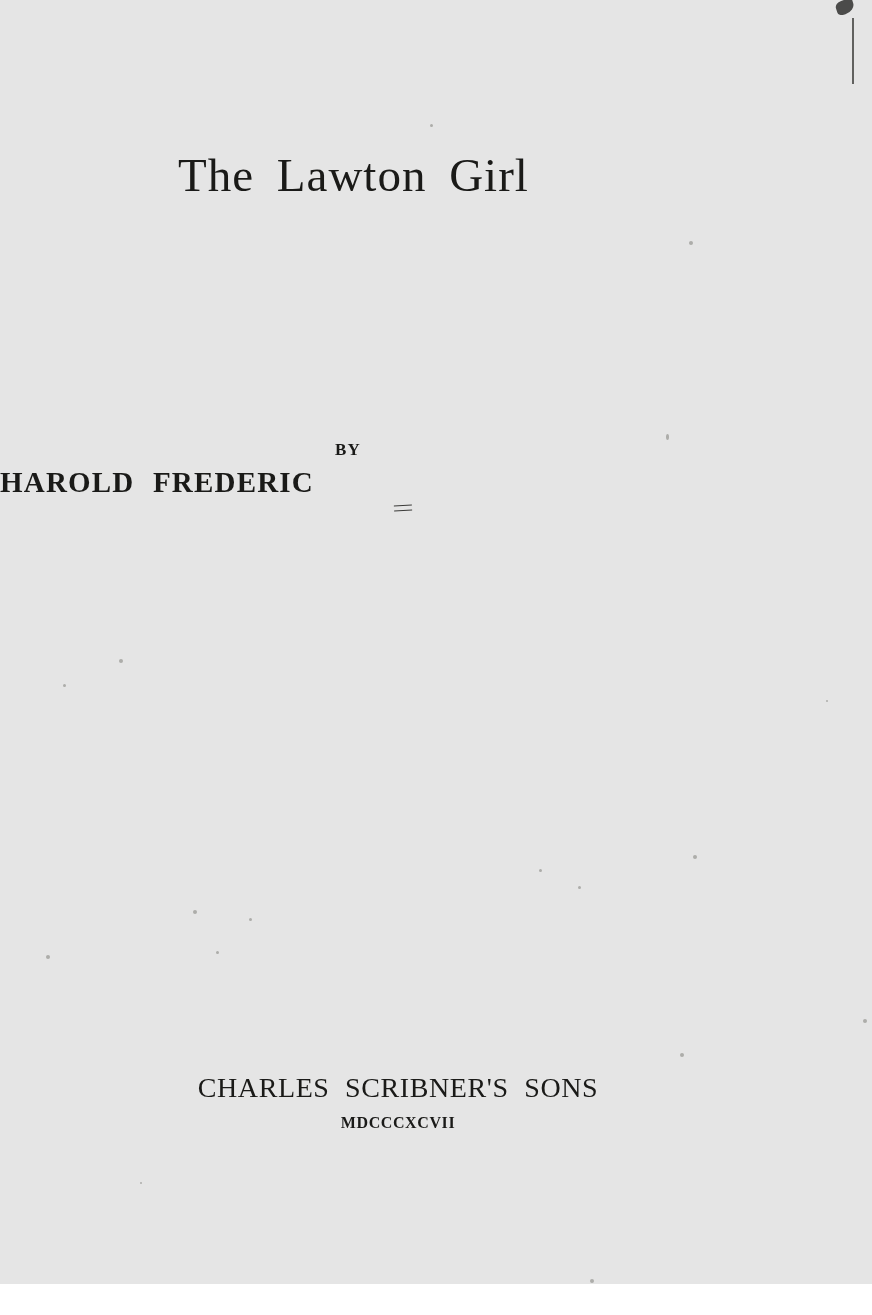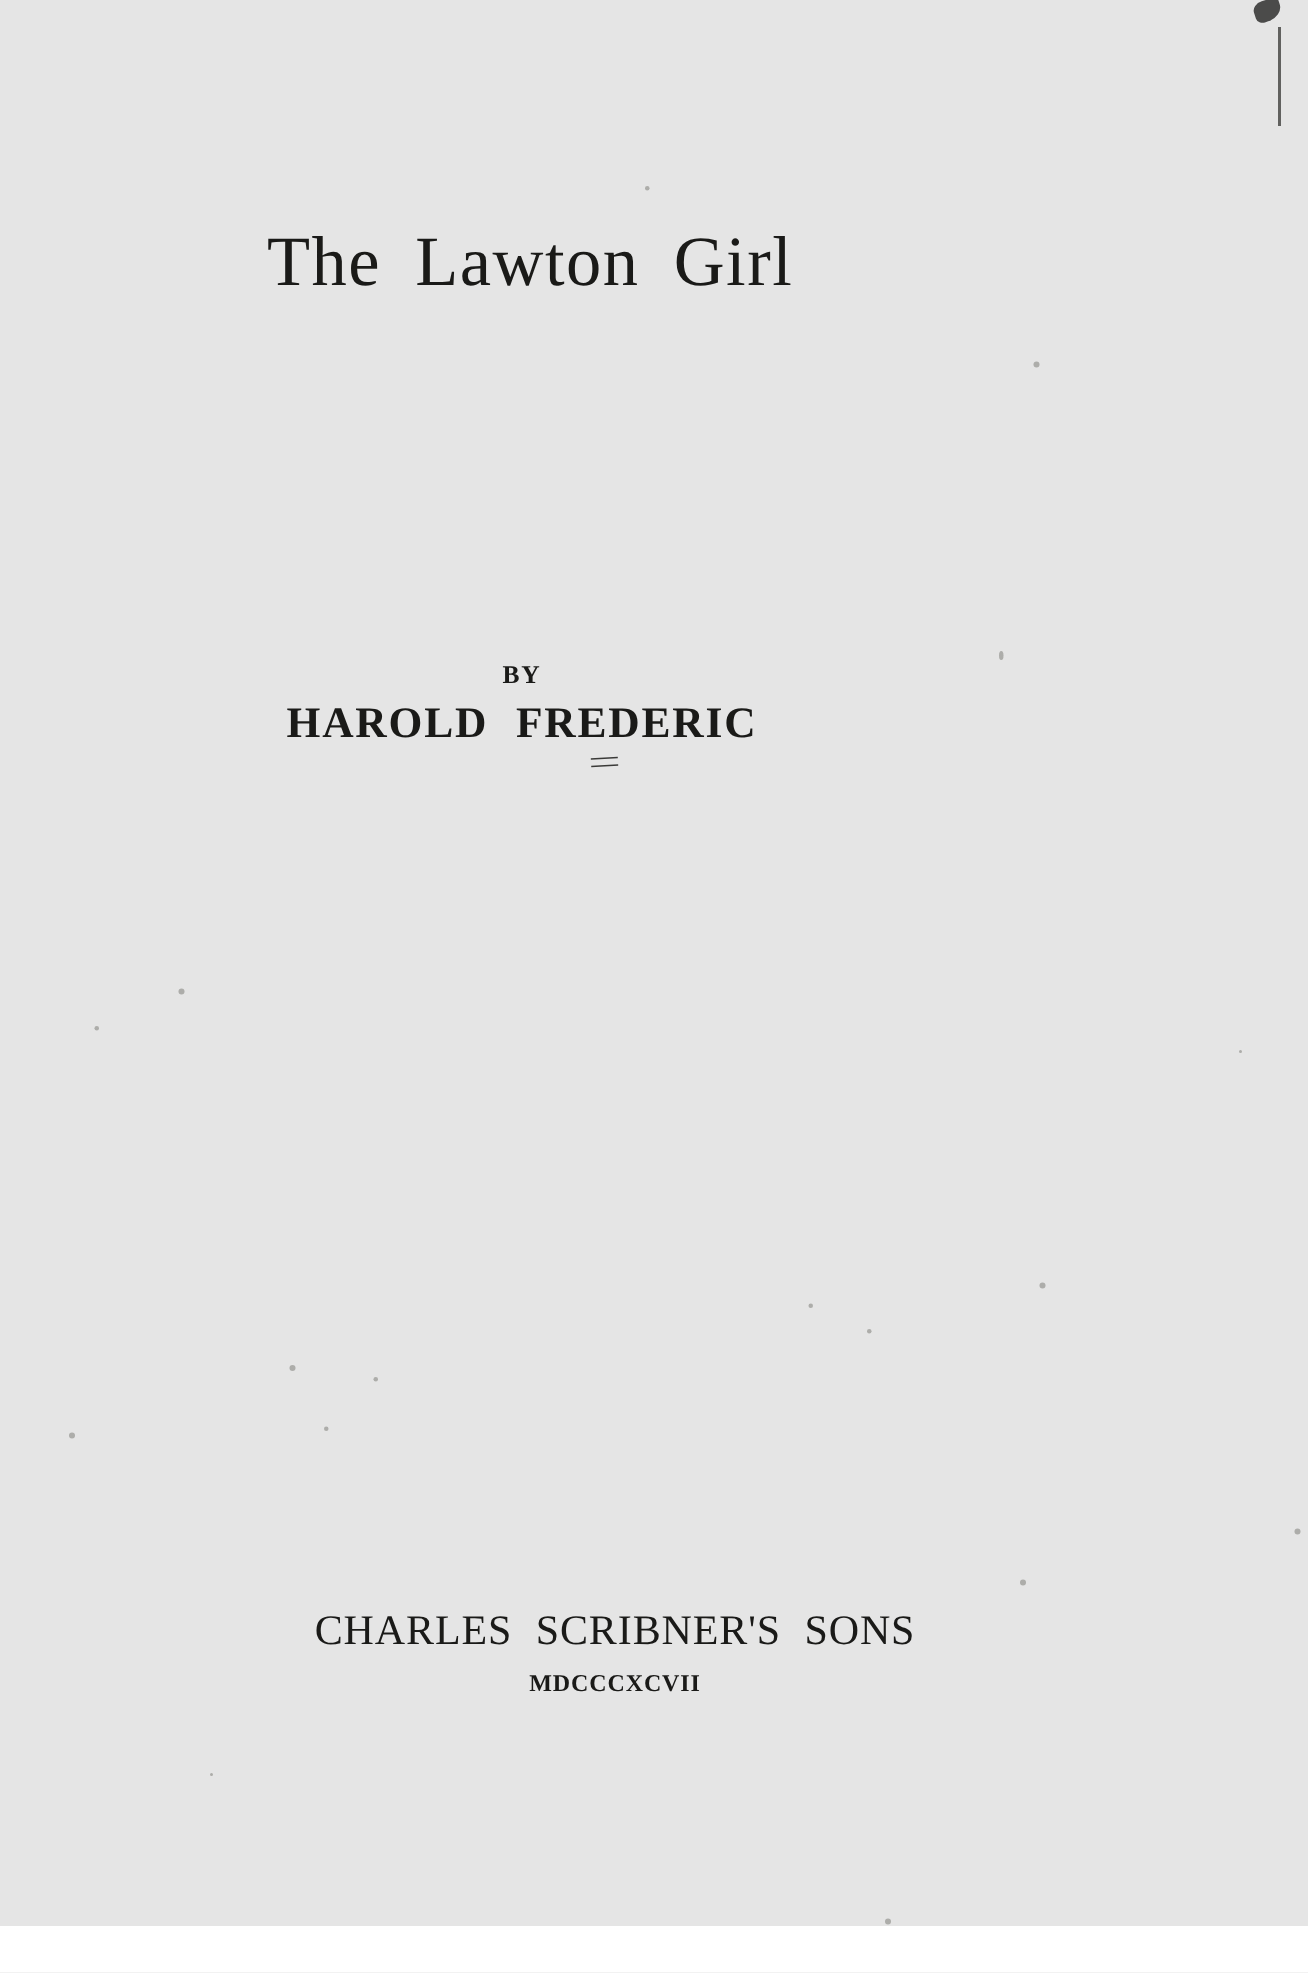--- a/index.html
+++ b/index.html
@@ -79,21 +79,21 @@
     letter-spacing: 1.2px;
     color: #1a1a18;
     margin-top: 16px;
   }
 
   .author {
     position: absolute;
     top: 466px;
     left: 0;
     width: 696px;
-    text-align: center;
+    text-align: left;
     font-family: "Liberation Serif", serif;
     font-weight: bold;
     font-size: 29px;
     letter-spacing: 1.2px;
     word-spacing: 10px;
     color: #1a1a18;
   }
   .author-underline {
     position: absolute;
     top: 505px;
@@ -120,26 +120,25 @@
   .imprint-publisher {
     position: absolute;
     top: 1072px;
     left: 0;
     width: 796px;
     text-align: center;
     font-size: 28px;
     letter-spacing: 0.6px;
     word-spacing: 8px;
     color: #1a1a18;
-    margin-left: 12px;
   }
   .imprint-year {
     position: absolute;
     top: 1114px;
-    left: 12px;
+    left: 0;
     width: 796px;
     text-align: center;
     font-weight: bold;
     font-size: 16px;
     letter-spacing: 0.6px;
     color: #1a1a18;
   }
 </style>
 </head>
 <body>

